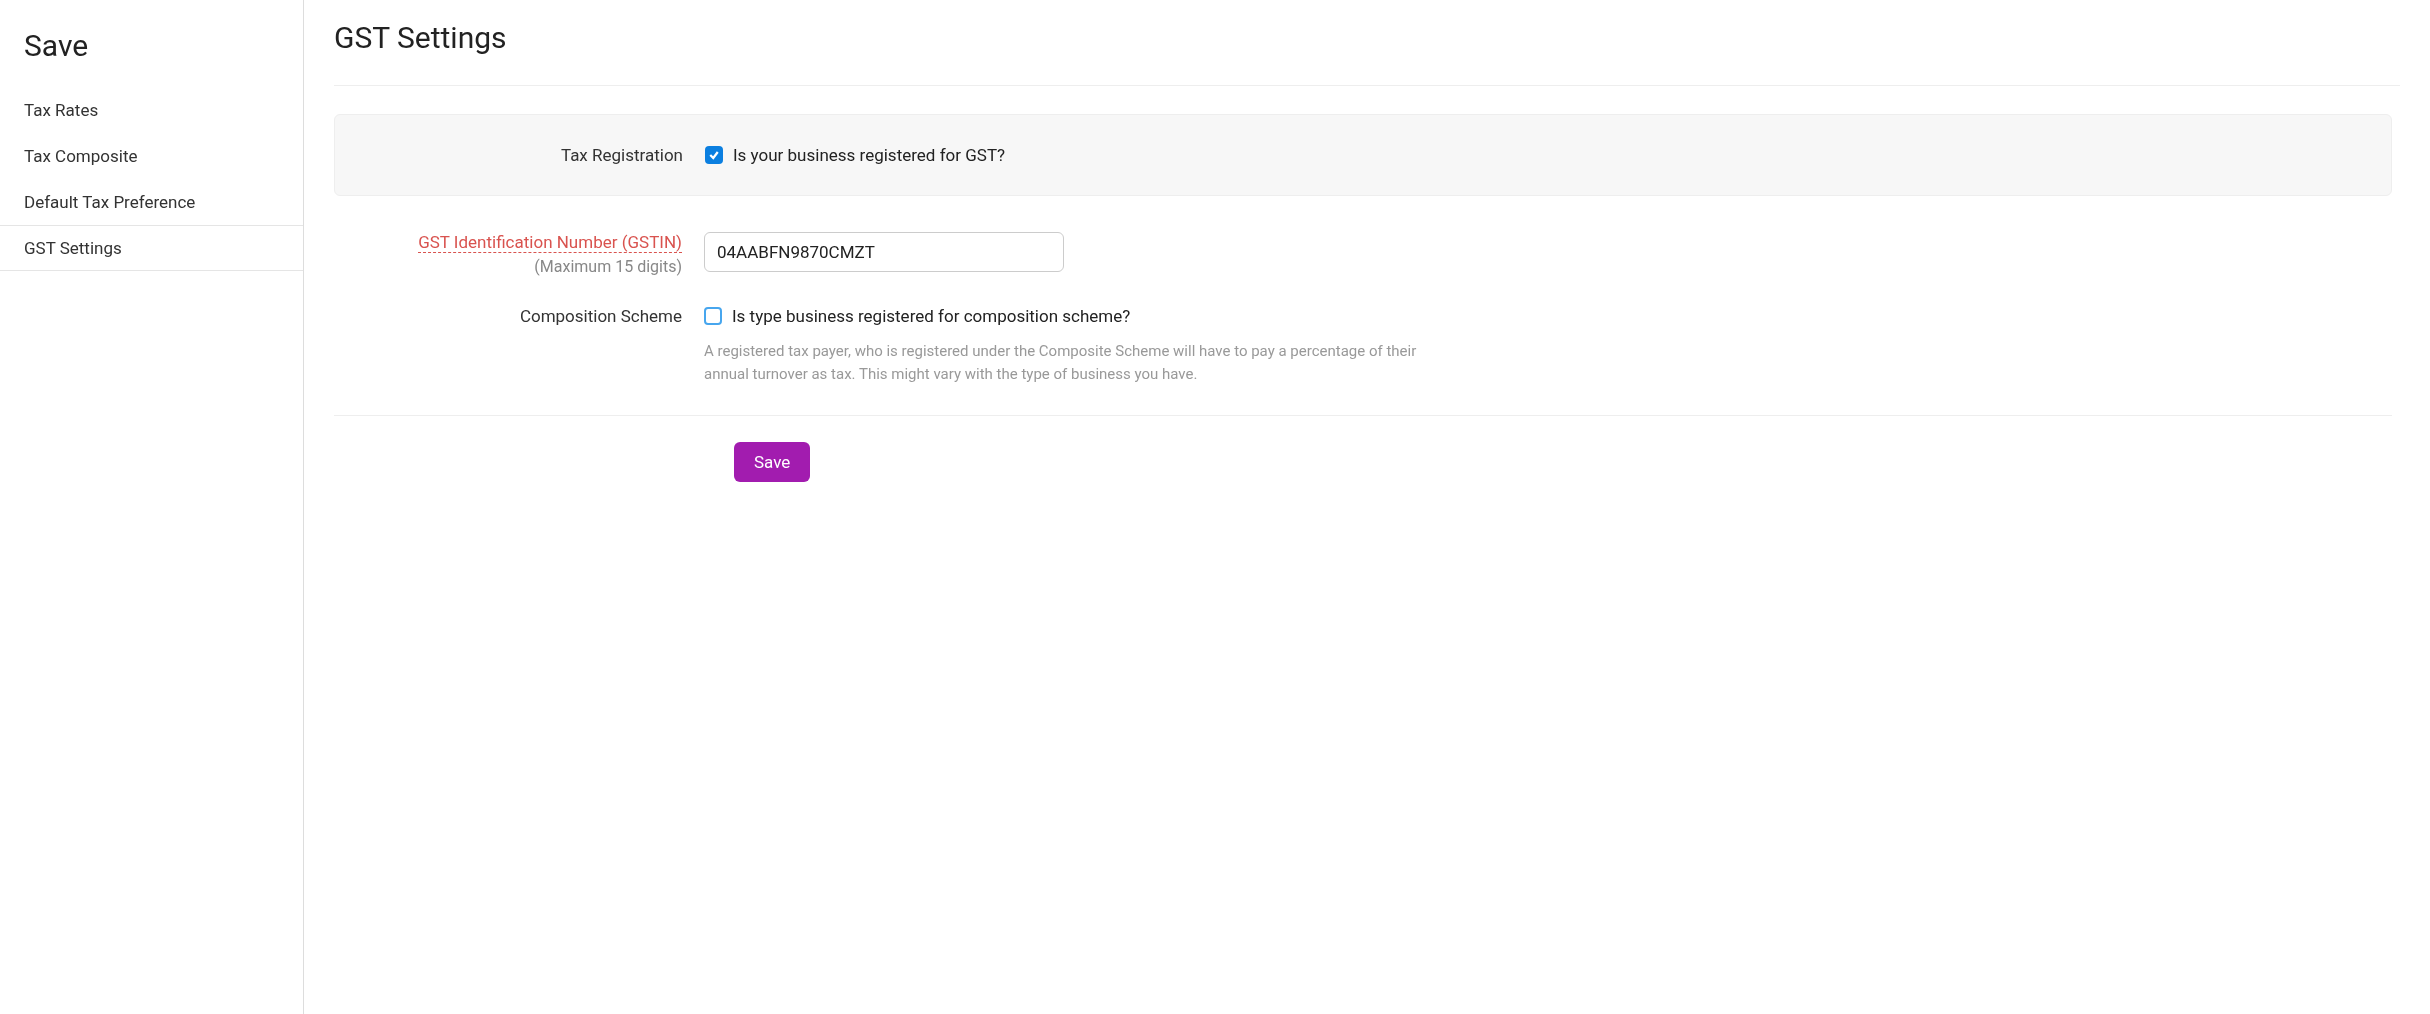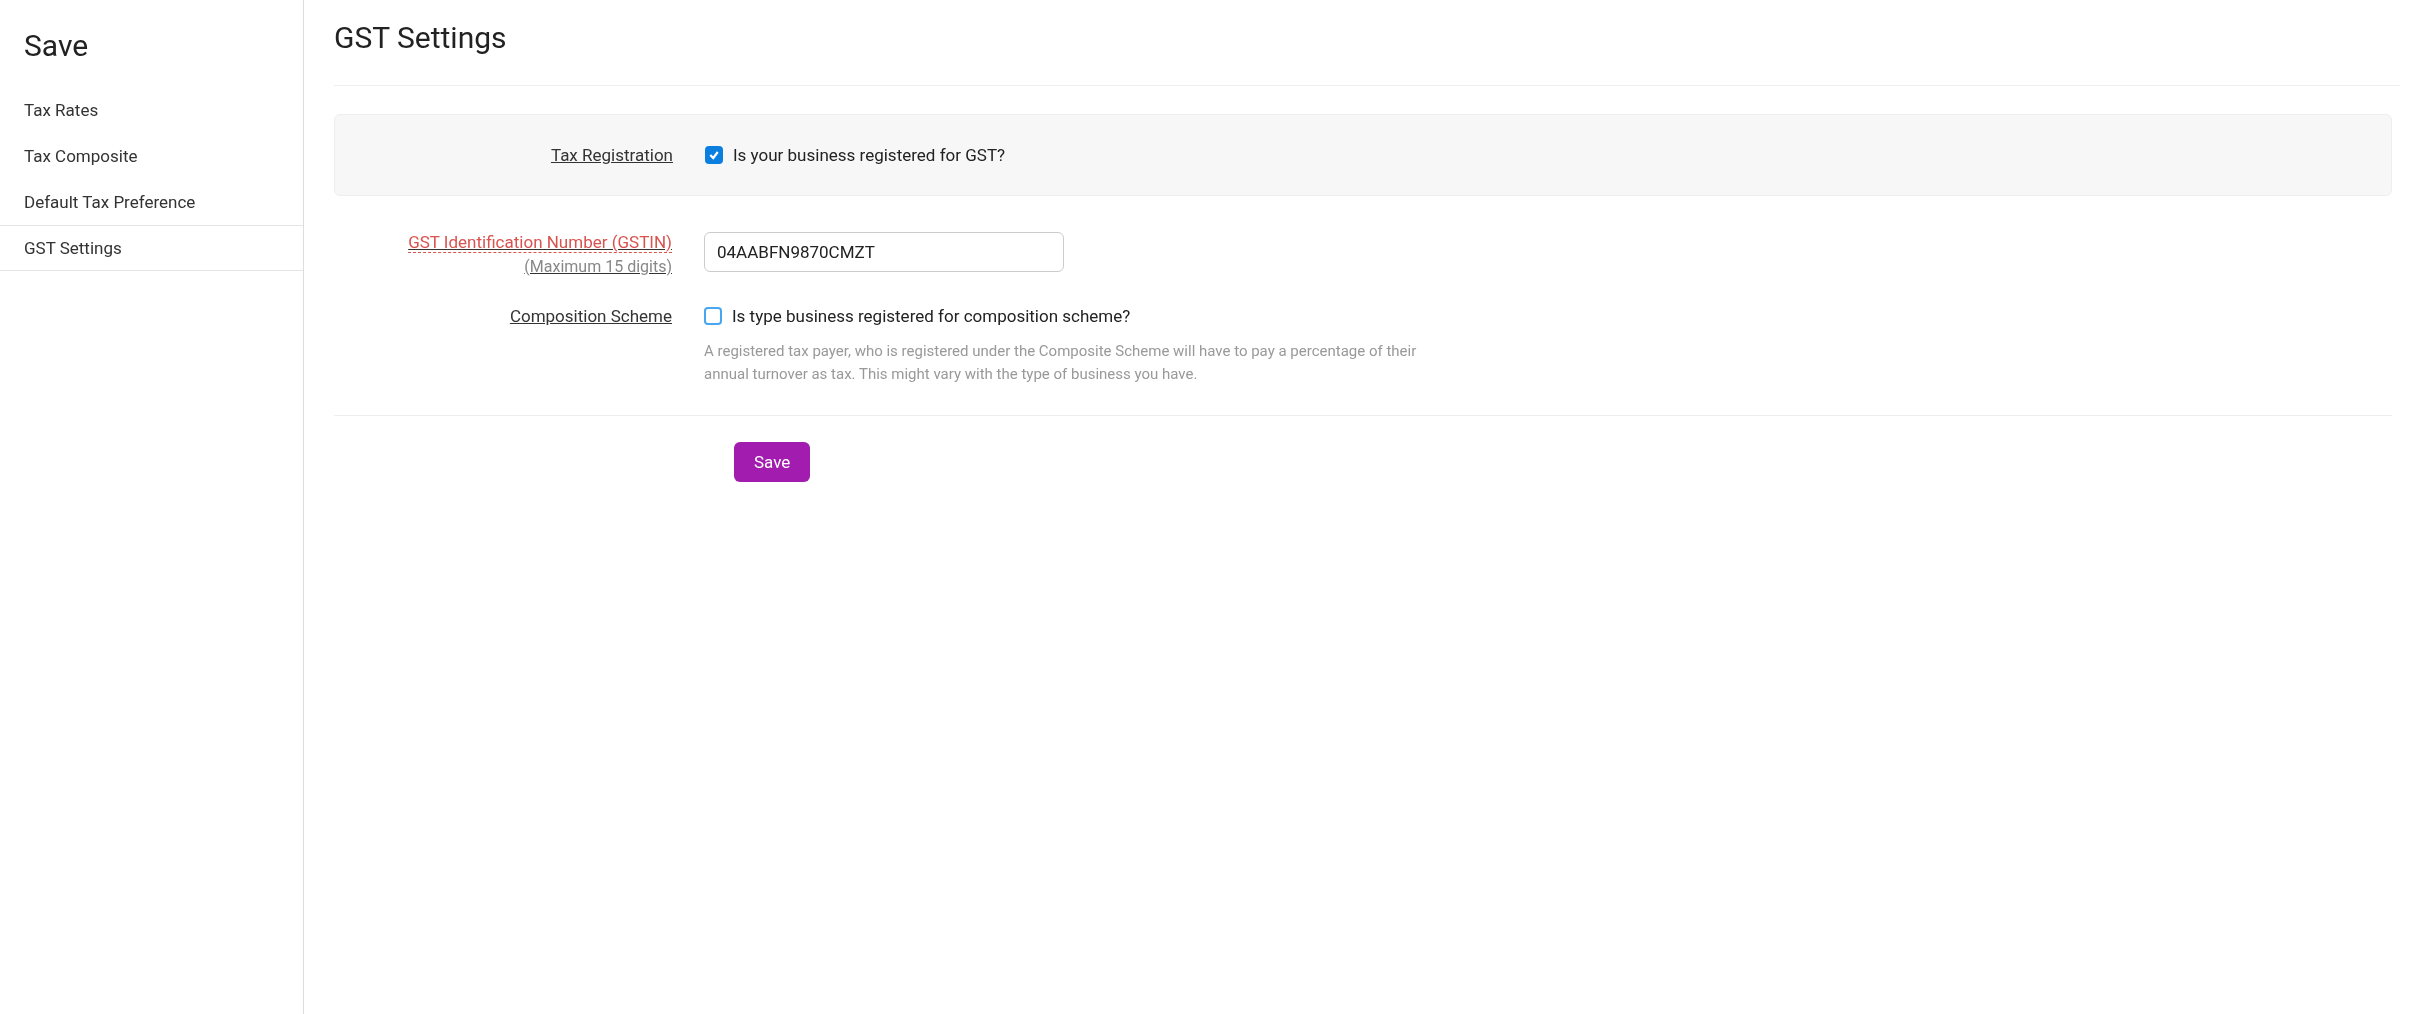--- a/index.html
+++ b/index.html
@@ -63,25 +63,24 @@
       border: 1px solid #eee;
       border-radius: 6px;
       padding: 30px 0;
       margin-bottom: 36px;
       display: flex;
       align-items: center;
     }
     .label-col {
       width: 370px;
       text-align: right;
-      padding-right: 32px;
+      padding-right: 22px;
       font-size: 17px;
       color: #333;
       flex-shrink: 0;
-      text-decoration: underline;
     }
     .field-col {
       flex: 1;
       display: flex;
       align-items: flex-start;
       flex-direction: column;
     }
     .checkbox-row {
       display: flex;
       align-items: center;

